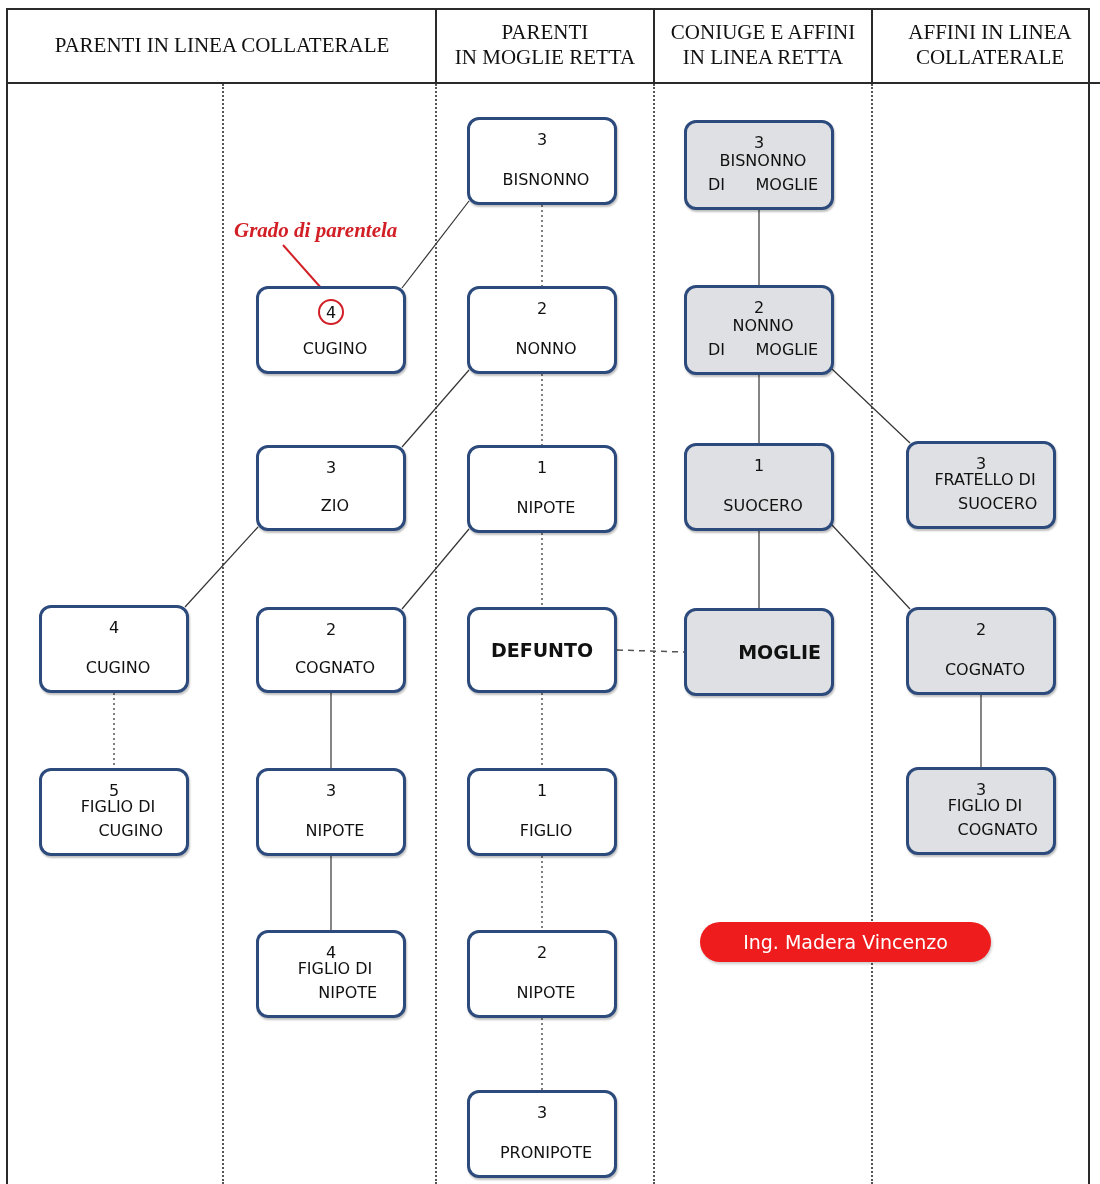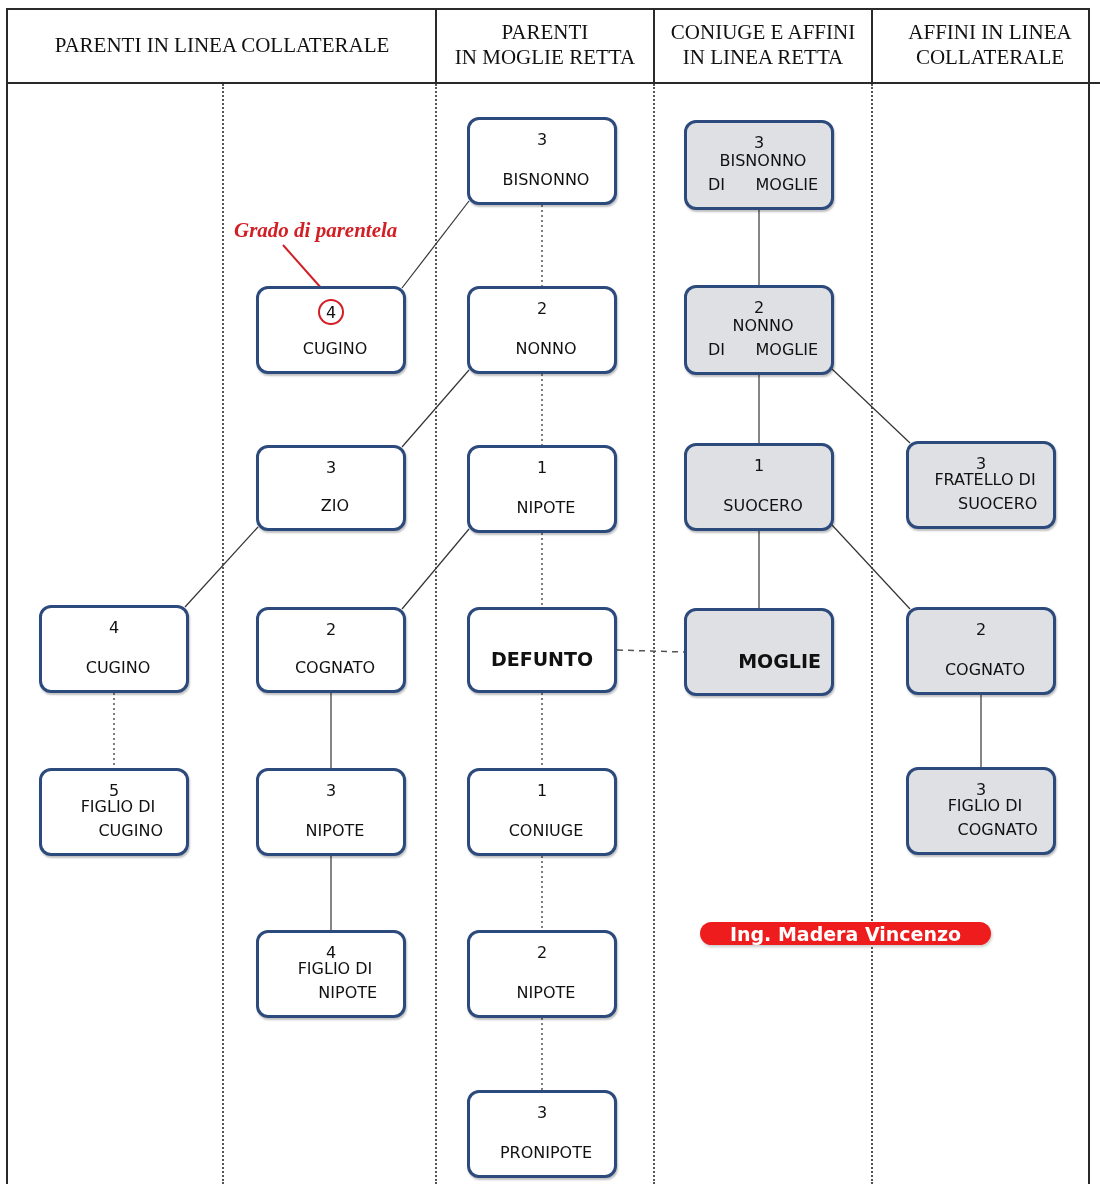--- a/index.html
+++ b/index.html
@@ -5,25 +5,25 @@
   html, body { margin: 0; padding: 0; background: #ffffff; }
   body { width: 1100px; height: 1184px; position: relative; overflow: hidden; font-family: "DejaVu Sans", sans-serif; }
   #frame { position: absolute; left: 6px; top: 8px; width: 1084px; height: 1180px; border: 2px solid #2a2a2a; border-bottom: none; box-sizing: border-box; }
   .hdr { position: absolute; top: 8px; height: 76px; border-bottom: 2px solid #2a2a2a; box-sizing: border-box; display: flex; align-items: center; justify-content: center; text-align: center; font-family: "Liberation Serif", serif; font-size: 21px; line-height: 25px; color: #111; white-space: pre-line; }
   .vsep { position: absolute; top: 8px; width: 2px; height: 76px; background: #2a2a2a; }
   .dashv { position: absolute; top: 84px; height: 1100px; width: 0; border-left: 2px dotted #555; }
   .node { position: absolute; box-sizing: border-box; border: 3px solid #2c4a7c; border-radius: 12px; background: #fff; box-shadow: 1px 2px 2px rgba(0,0,0,0.25); font-family: "DejaVu Sans", sans-serif; color: #111; font-size: 16px; text-align: center; }
   .node.gray { background: #dfe0e3; }
   .node .deg { position: absolute; top: 10px; left: 0; right: 0; }
   .node .lbl { position: absolute; bottom: 10px; left: 8px; right: 0; white-space: pre; line-height: 24px; }
-  .node .bold { position: absolute; top: 50%; left: 0; right: 0; transform: translateY(-50%); font-weight: bold; font-size: 19px; margin-top: 9px; }
+  .node .bold { position: absolute; top: 50%; left: 0; right: 0; transform: translateY(-50%); font-weight: bold; font-size: 19px; }
   .deg-circle { display: inline-block; width: 26px; height: 26px; line-height: 24px; border: 2px solid #d21f26; border-radius: 50%; box-sizing: border-box; }
   #links { position: absolute; left: 0; top: 0; }
   .annot { position: absolute; left: 234px; top: 218px; font-family: "Liberation Serif", serif; font-weight: bold; font-size: 21px; color: #d21f26; font-style: italic; }
-  .badge { position: absolute; left: 700px; top: 922px; width: 291px; height: 23px; border-radius: 20px; background: #ee1c1c; color: #fff; font-family: "DejaVu Sans", sans-serif; font-weight: bold; font-size: 19px; display: flex; align-items: center; justify-content: center; box-shadow: 1px 2px 3px rgba(0,0,0,0.2); }
+  .badge { position: absolute; left: 700px; top: 922px; width: 291px; height: 40px; border-radius: 20px; background: #ee1c1c; color: #fff; font-family: "DejaVu Sans", sans-serif; font-weight: normal; font-size: 19px; display: flex; align-items: center; justify-content: center; box-shadow: 1px 2px 3px rgba(0,0,0,0.2); }
 </style>
 </head>
 <body>
 
 <div id="frame"></div>
 
 <div class="hdr" style="left:8px;width:428px;">PARENTI IN LINEA COLLATERALE</div>
 <div class="hdr" style="left:436px;width:218px;">PARENTI
 IN MOGLIE RETTA</div>
 <div class="hdr" style="left:654px;width:218px;">CONIUGE E AFFINI
@@ -75,21 +75,21 @@
     </div>
     <div class="node" style="left: 467px; top: 445px; width: 150px; height: 88px;">
       <div class="deg"><span>1</span></div>
       <div class="lbl">NIPOTE</div>
     </div>
     <div class="node" style="left: 467px; top: 607px; width: 150px; height: 86px;">
       <div class="bold">DEFUNTO</div>
     </div>
     <div class="node" style="left: 467px; top: 768px; width: 150px; height: 88px;">
       <div class="deg"><span>1</span></div>
-      <div class="lbl">CONIUGE</div>
+      <div class="lbl">FIGLIO</div>
     </div>
     <div class="node" style="left: 467px; top: 930px; width: 150px; height: 88px;">
       <div class="deg"><span>2</span></div>
       <div class="lbl">NIPOTE</div>
     </div>
     <div class="node" style="left: 467px; top: 1090px; width: 150px; height: 88px;">
       <div class="deg"><span>3</span></div>
       <div class="lbl">PRONIPOTE</div>
     </div>
     <div class="node" style="left: 256px; top: 286px; width: 150px; height: 88px;">

